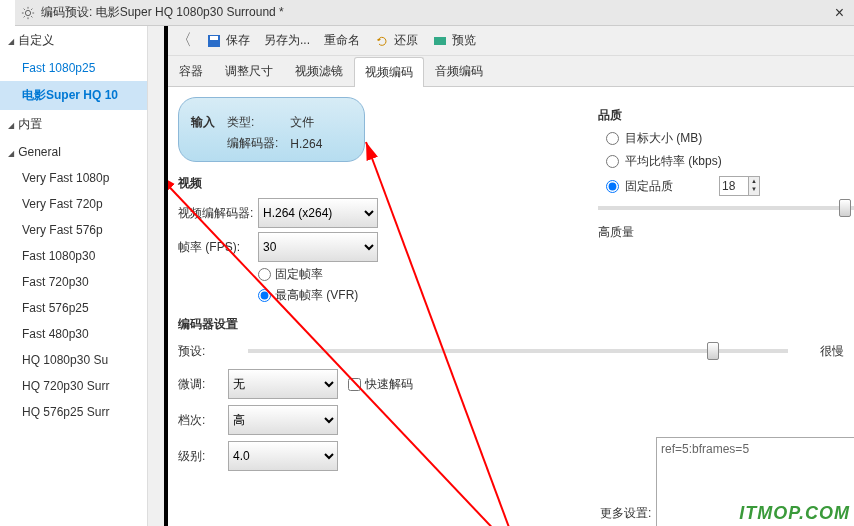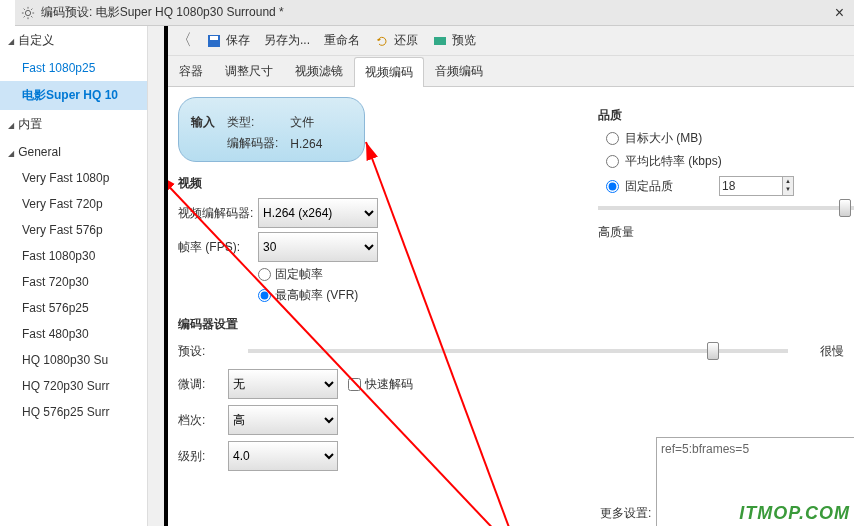--- a/index.html
+++ b/index.html
@@ -30,21 +30,21 @@
 .input-box .lbl { font-weight: bold; }
 .section-title { font-weight: bold; margin: 10px 0 6px 0; }
 .row { display: flex; align-items: center; margin: 4px 0; }
 .row .label { width: 80px; }
 select { height: 30px; font-size: 12px; border: 1px solid #aaa; background: linear-gradient(#fff, #e0e0e0); }
 .sel-wide { width: 120px; }
 .sel-med { width: 110px; }
 .quality-col { position: absolute; left: 430px; top: 10px; width: 400px; }
 .radio-row { display: flex; align-items: center; margin: 6px 0; gap: 6px; }
 .radio-row input[type="radio"] { margin-left: 8px; }
-.spinner { width: 64px; height: 20px; border: 1px solid #aaa; display: inline-flex; align-items: center; padding: 0 2px; font-size: 12px; background: #fff; }
+.spinner { width: 30px; height: 20px; border: 1px solid #aaa; display: inline-flex; align-items: center; padding: 0 2px; font-size: 12px; background: #fff; }
 .spinner-btns { display: inline-flex; flex-direction: column; font-size: 6px; line-height: 6px; background: #eee; border: 1px solid #aaa; margin-left: -1px; }
 .spinner-btns span { padding: 1px 2px; cursor: pointer; }
 .slider-track { height: 4px; background: #ddd; position: relative; margin: 10px 0; }
 .slider-thumb { width: 12px; height: 18px; background: linear-gradient(#fff, #d0d0d0); border: 1px solid #888; border-radius: 2px; position: absolute; top: -7px; }
 .hq-label { margin-top: 4px; font-size: 12px; }
 .encoder-settings { margin-top: 12px; }
 .enc-row { display: flex; align-items: center; margin: 6px 0; }
 .enc-row .label { width: 50px; }
 .big-slider { flex: 1; position: relative; margin: 0 20px; }
 .checkbox-row { display: flex; align-items: center; gap: 4px; margin-left: 10px; }

